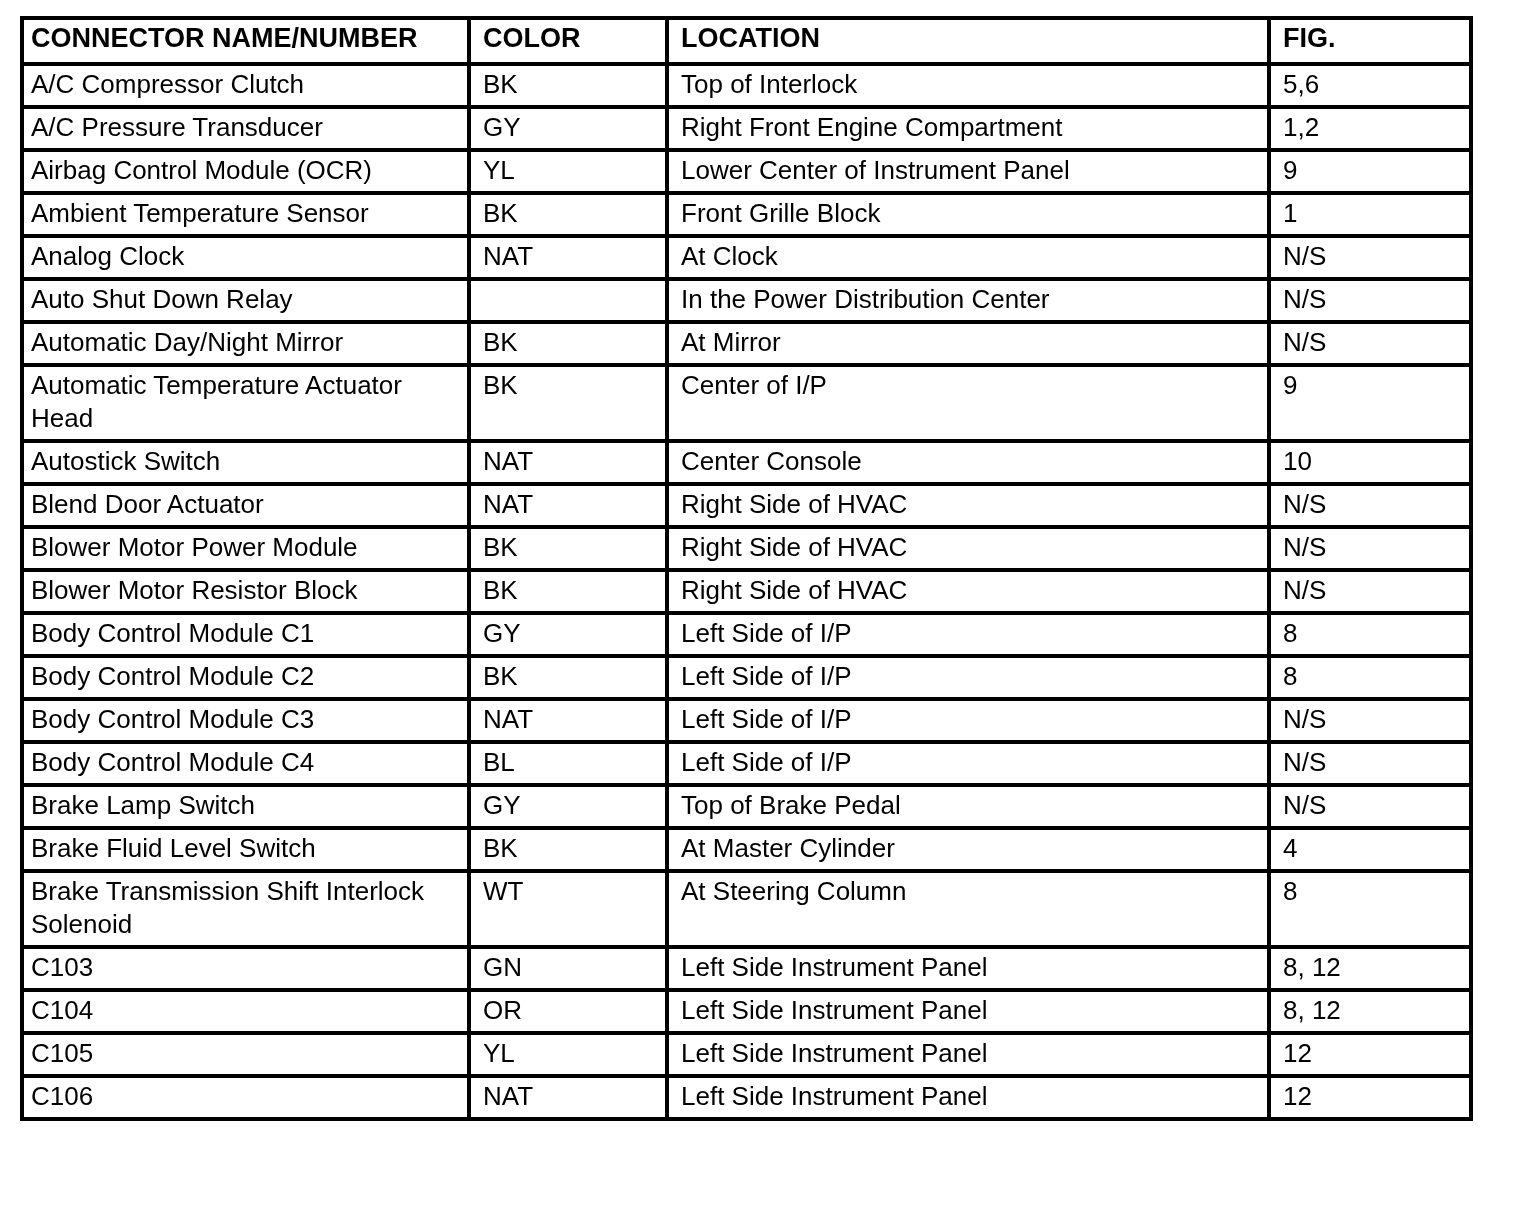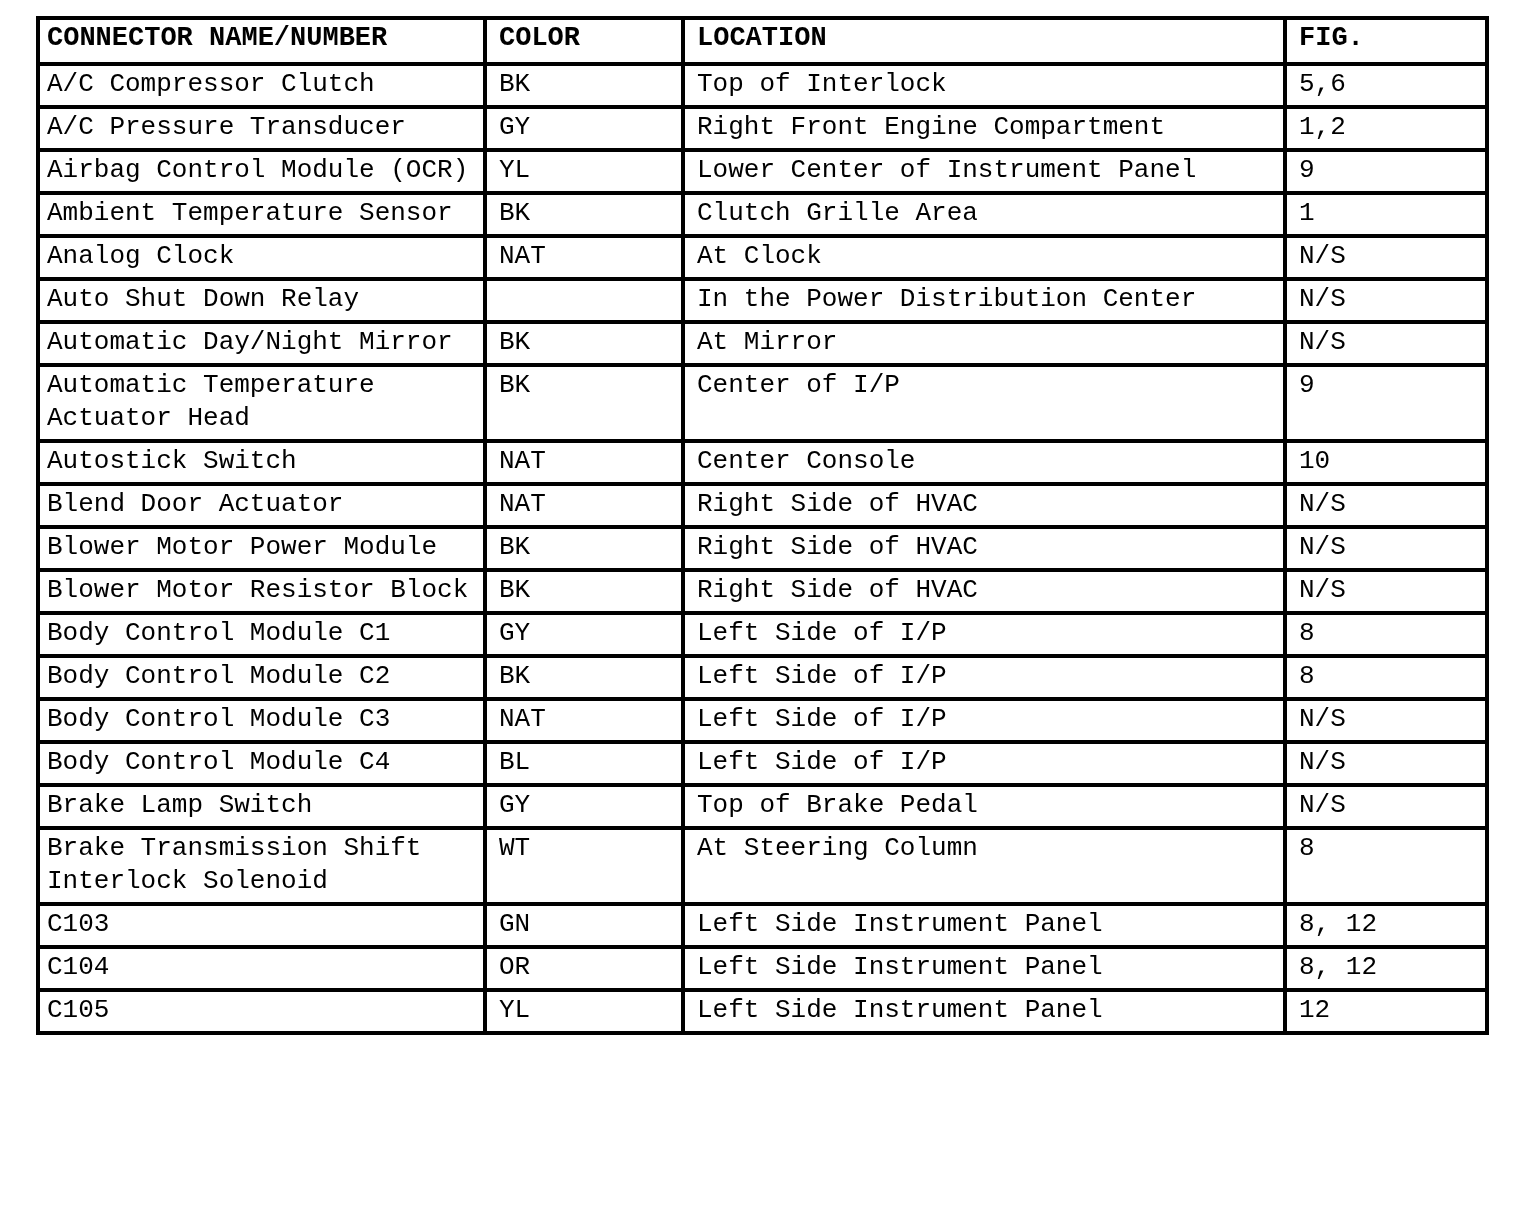--- a/index.html
+++ b/index.html
@@ -9,27 +9,26 @@
   }
   body {
     width: 1520px;
     height: 1210px;
     position: relative;
     font-family: "Liberation Sans", sans-serif;
     color: #000000;
   }
   table.doc-table {
     position: absolute;
-    left: 36px;
+    left: 20px;
     top: 16px;
     width: 1449px;
     border-collapse: collapse;
     table-layout: fixed;
     background: #bef264;
-    font-family: Liberation Mono, monospace;
   }
   .doc-table th,
   .doc-table td {
     border: 4px solid #000000;
     text-align: left;
     vertical-align: top;
     font-size: 26px;
     line-height: 33px;
     padding: 2px 14px 4px 7px;
     background: #ffffff;
@@ -91,21 +90,21 @@
       </tr>
       <tr>
         <td>Airbag Control Module (OCR)</td>
         <td>YL</td>
         <td>Lower Center of Instrument Panel</td>
         <td>9</td>
       </tr>
       <tr>
         <td>Ambient Temperature Sensor</td>
         <td>BK</td>
-        <td>Clutch Grille Area</td>
+        <td>Front Grille Block</td>
         <td>1</td>
       </tr>
       <tr>
         <td>Analog Clock</td>
         <td>NAT</td>
         <td>At Clock</td>
         <td>N/S</td>
       </tr>
       <tr>
         <td>Auto Shut Down Relay</td>
@@ -171,20 +170,26 @@
         <td>Body Control Module C4</td>
         <td>BL</td>
         <td>Left Side of I/P</td>
         <td>N/S</td>
       </tr>
       <tr>
         <td>Brake Lamp Switch</td>
         <td>GY</td>
         <td>Top of Brake Pedal</td>
         <td>N/S</td>
+      </tr>
+      <tr>
+        <td>Brake Fluid Level Switch</td>
+        <td>BK</td>
+        <td>At Master Cylinder</td>
+        <td>4</td>
       </tr>
       <tr>
         <td>Brake Transmission Shift Interlock Solenoid</td>
         <td>WT</td>
         <td>At Steering Column</td>
         <td>8</td>
       </tr>
       <tr>
         <td>C103</td>
         <td>GN</td>
@@ -196,14 +201,20 @@
         <td>OR</td>
         <td>Left Side Instrument Panel</td>
         <td>8, 12</td>
       </tr>
       <tr>
         <td>C105</td>
         <td>YL</td>
         <td>Left Side Instrument Panel</td>
         <td>12</td>
       </tr>
+      <tr>
+        <td>C106</td>
+        <td>NAT</td>
+        <td>Left Side Instrument Panel</td>
+        <td>12</td>
+      </tr>
     </tbody>
 </table>
 
 </body></html>

